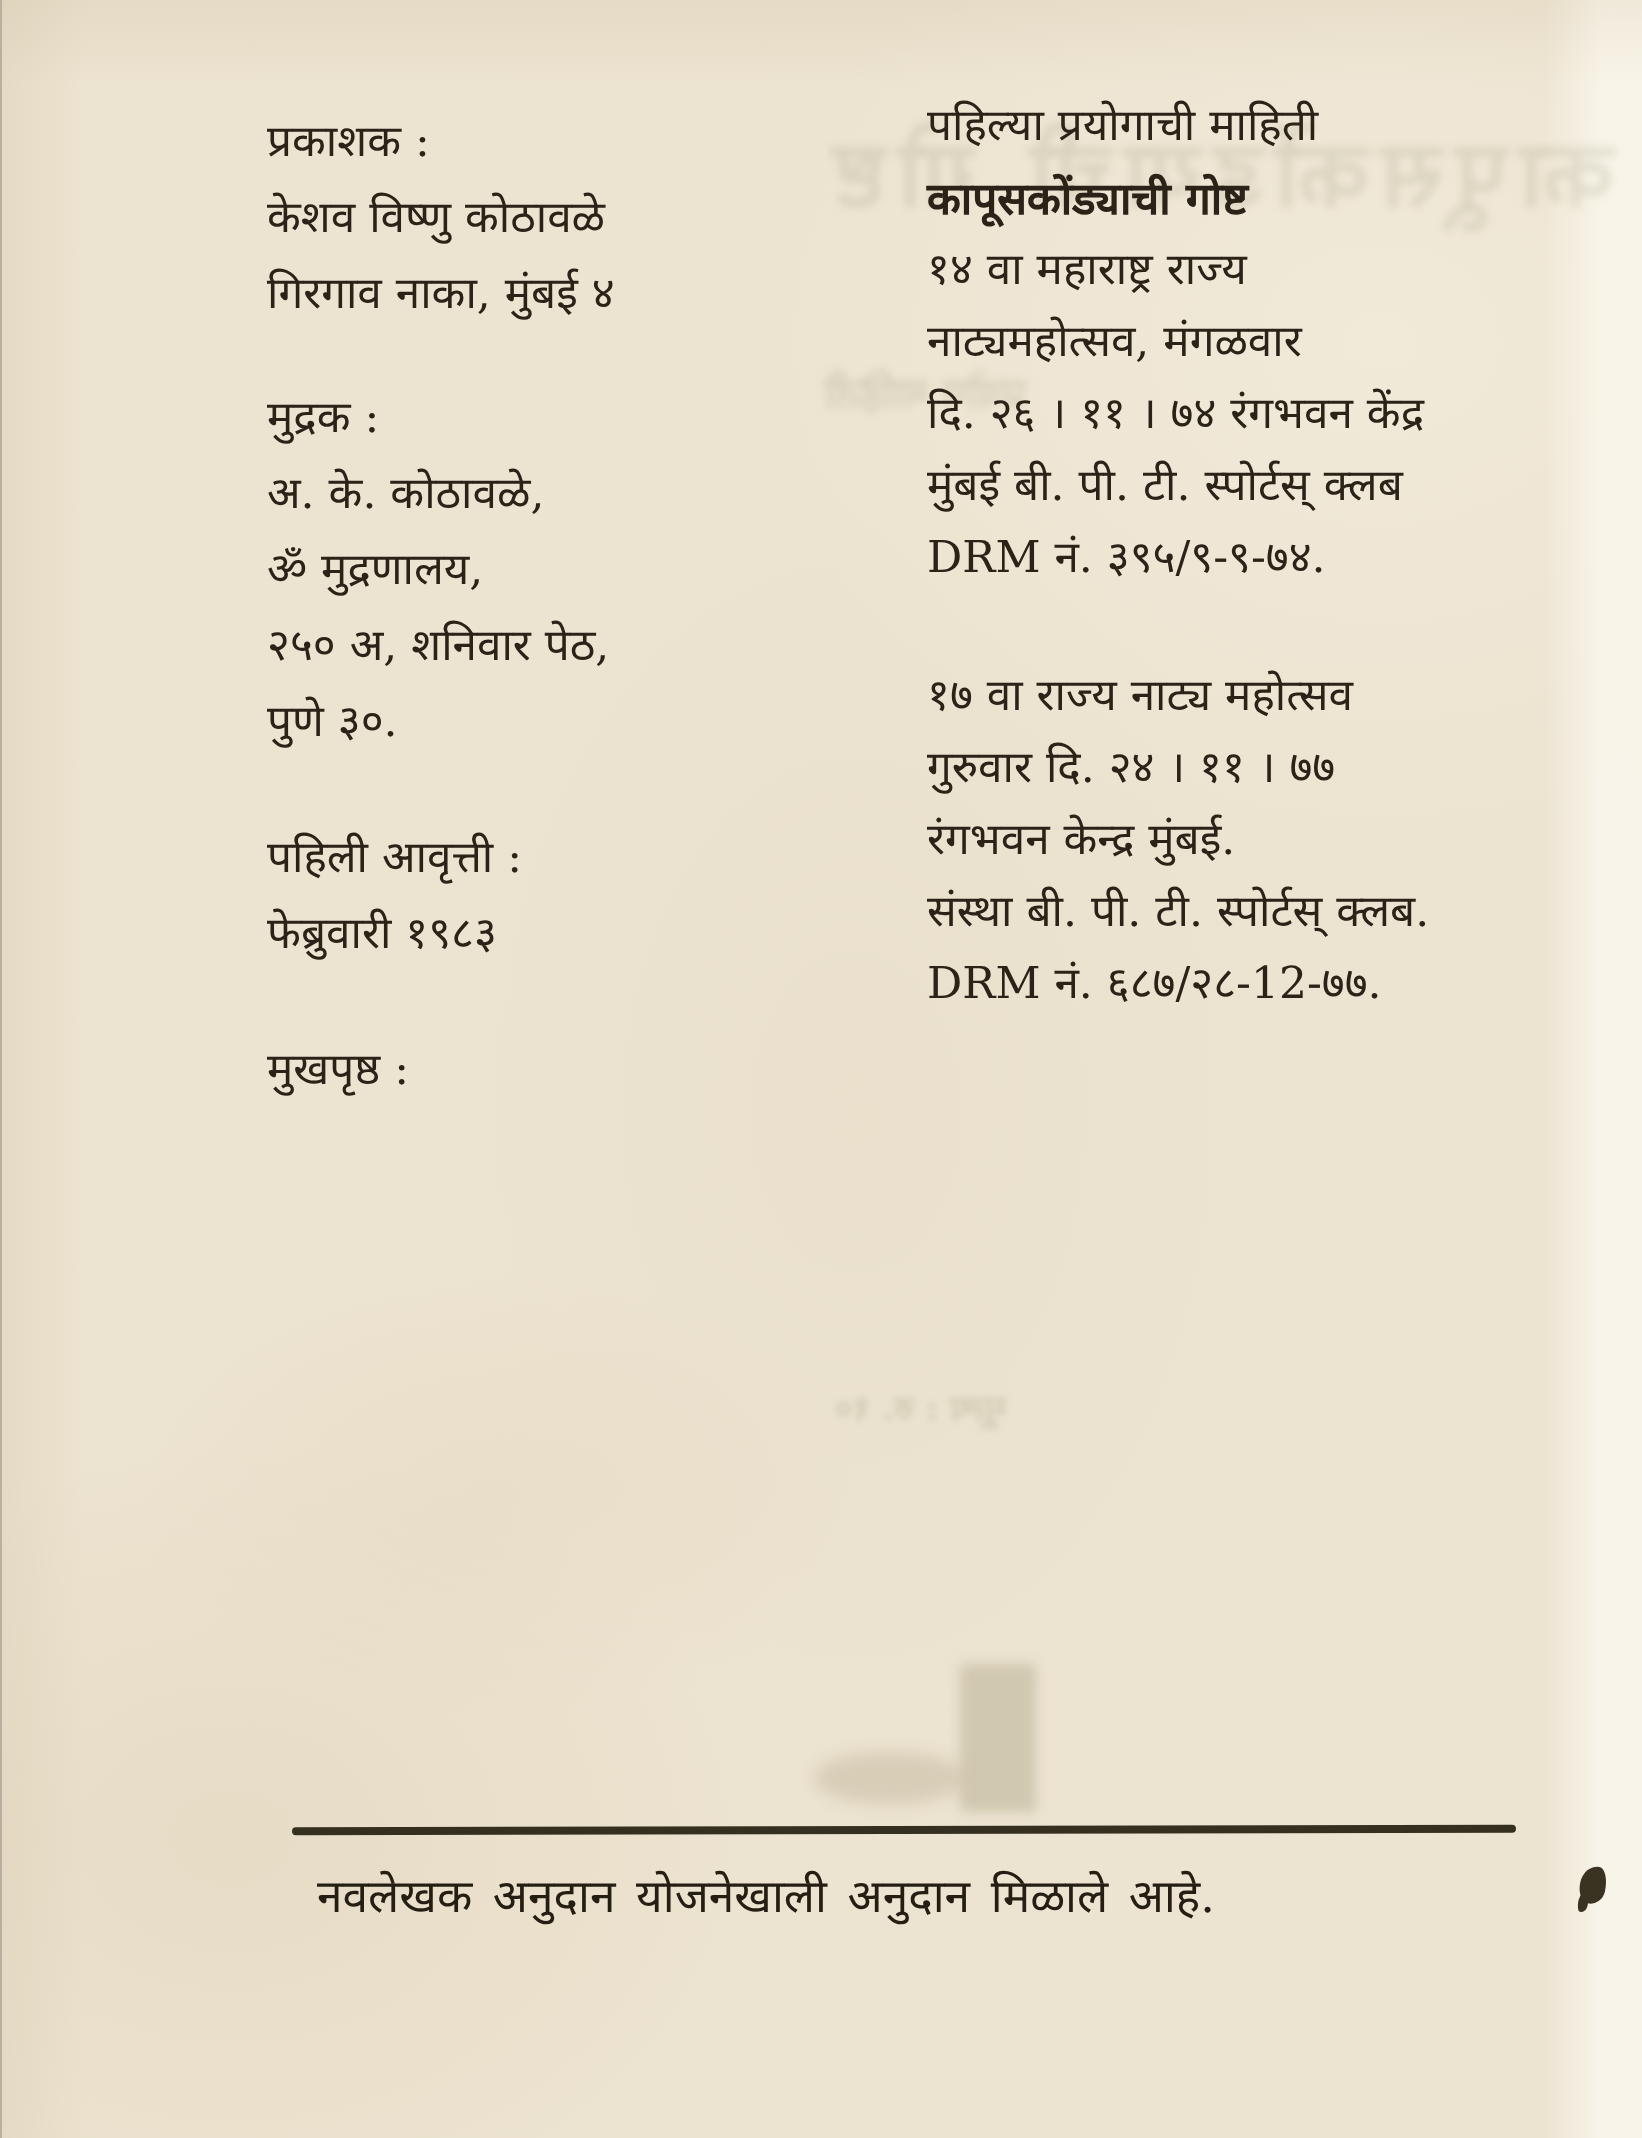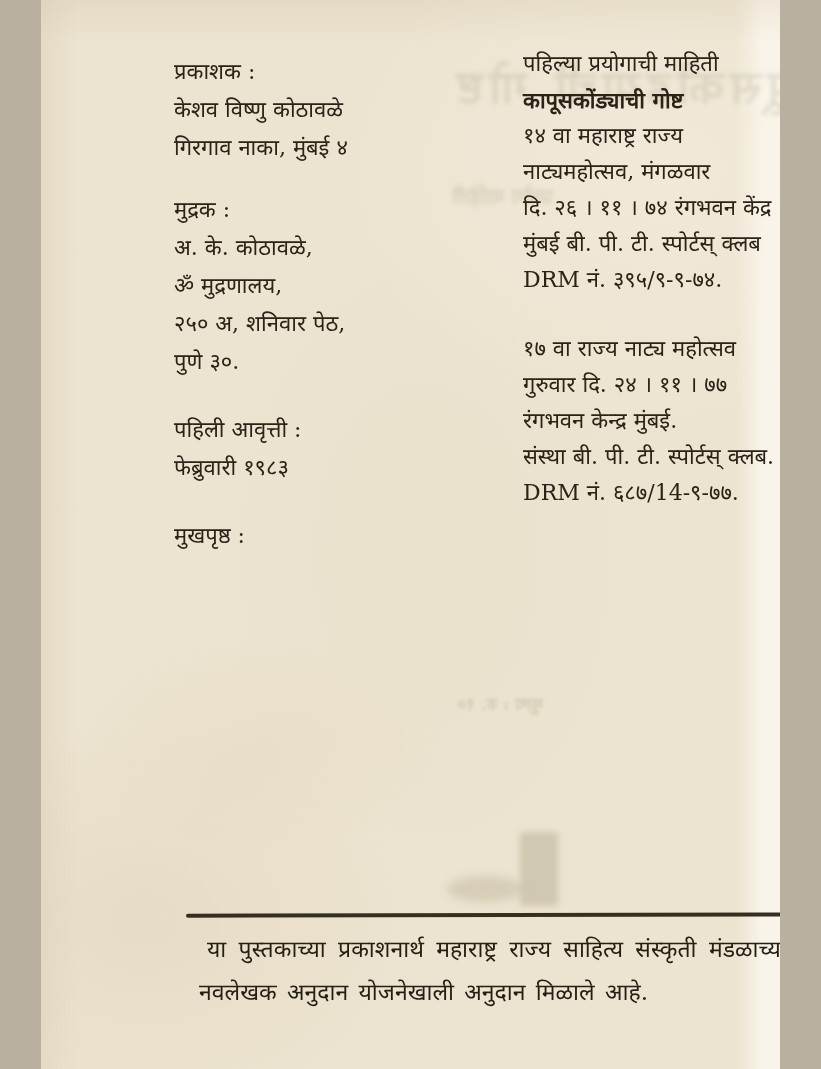--- a/index.html
+++ b/index.html
@@ -2,21 +2,21 @@
 <html><head>
 <meta charset="utf-8">
 <style>
   html,body{margin:0;padding:0;}
   body{
     font-family:"DejaVu Serif","Liberation Serif",serif;
     background:#b9b0a0;
   }
   .page{
     position:relative;
-    width:739px;height:1069px;
+    width:820px;height:1069px;
     margin:0 auto;
     overflow:hidden;
     background-color:#ece3d0;
     background-image:
       radial-gradient(ellipse 420px 320px at 14% 86%, rgba(219,203,173,.30), transparent 62%),
       radial-gradient(ellipse 520px 420px at 84% 16%, rgba(248,242,228,.45), transparent 62%),
       radial-gradient(ellipse 340px 520px at 52% 52%, rgba(228,218,196,.28), transparent 62%),
       radial-gradient(ellipse 260px 160px at 30% 70%, rgba(223,208,180,.25), transparent 70%),
       linear-gradient(to bottom, rgba(203,188,158,.22), rgba(0,0,0,0) 4%),
       linear-gradient(to right, rgba(212,197,168,.28), rgba(0,0,0,0) 5%, rgba(0,0,0,0) 94%, rgba(251,247,238,.85) 97.5%);
@@ -25,21 +25,21 @@
   .line{white-space:nowrap;}
   
   .col-left{
     position:absolute;left:133px;top:53px;width:340px;
     font-size:22px;line-height:38px;
   }
   .col-left .section{margin-bottom:24px;}
   .sec-gap-lg{margin-bottom:30px !important;}
   
   .col-right{
-    position:absolute;left:482px;top:46px;width:330px;
+    position:absolute;left:463px;top:46px;width:330px;
     font-size:22px;line-height:36px;
   }
   .bold{font-weight:bold;}
   .col-right .section{margin-bottom:33px;}
   .copyright-line{margin-top:30px;font-size:23px;}
   .c-symbol{
     display:inline-block;
     font-family:"DejaVu Sans","Liberation Sans",sans-serif;
     font-size:24px;vertical-align:-1px;margin-right:10px;
   }
@@ -129,24 +129,23 @@
       <div class="line">दि. २६ । ११ । ७४ रंगभवन केंद्र</div>
       <div class="line">मुंबई बी. पी. टी. स्पोर्टस् क्लब</div>
       <div class="line">DRM नं. ३९५/९-९-७४.</div>
     </div>
 
     <div class="section">
       <div class="line">१७ वा राज्य नाट्य महोत्सव</div>
       <div class="line">गुरुवार दि. २४ । ११ । ७७</div>
       <div class="line">रंगभवन केन्द्र मुंबई.</div>
       <div class="line">संस्था बी. पी. टी. स्पोर्टस् क्लब.</div>
-      <div class="line">DRM नं. ६८७/14-९-७७.</div>
+      <div class="line">DRM नं. ६८७/२८-12-७७.</div>
     </div>
 
   </div>
 
   <div class="footer-rule"></div>
   <div class="footer-note">
-    <div class="l1">या पुस्तकाच्या प्रकाशनार्थ महाराष्ट्र राज्य साहित्य संस्कृती मंडळाच्या</div>
     <div class="l2">नवलेखक अनुदान योजनेखाली अनुदान मिळाले आहे.</div>
   </div>
 
 </div>
 
 </body></html>

